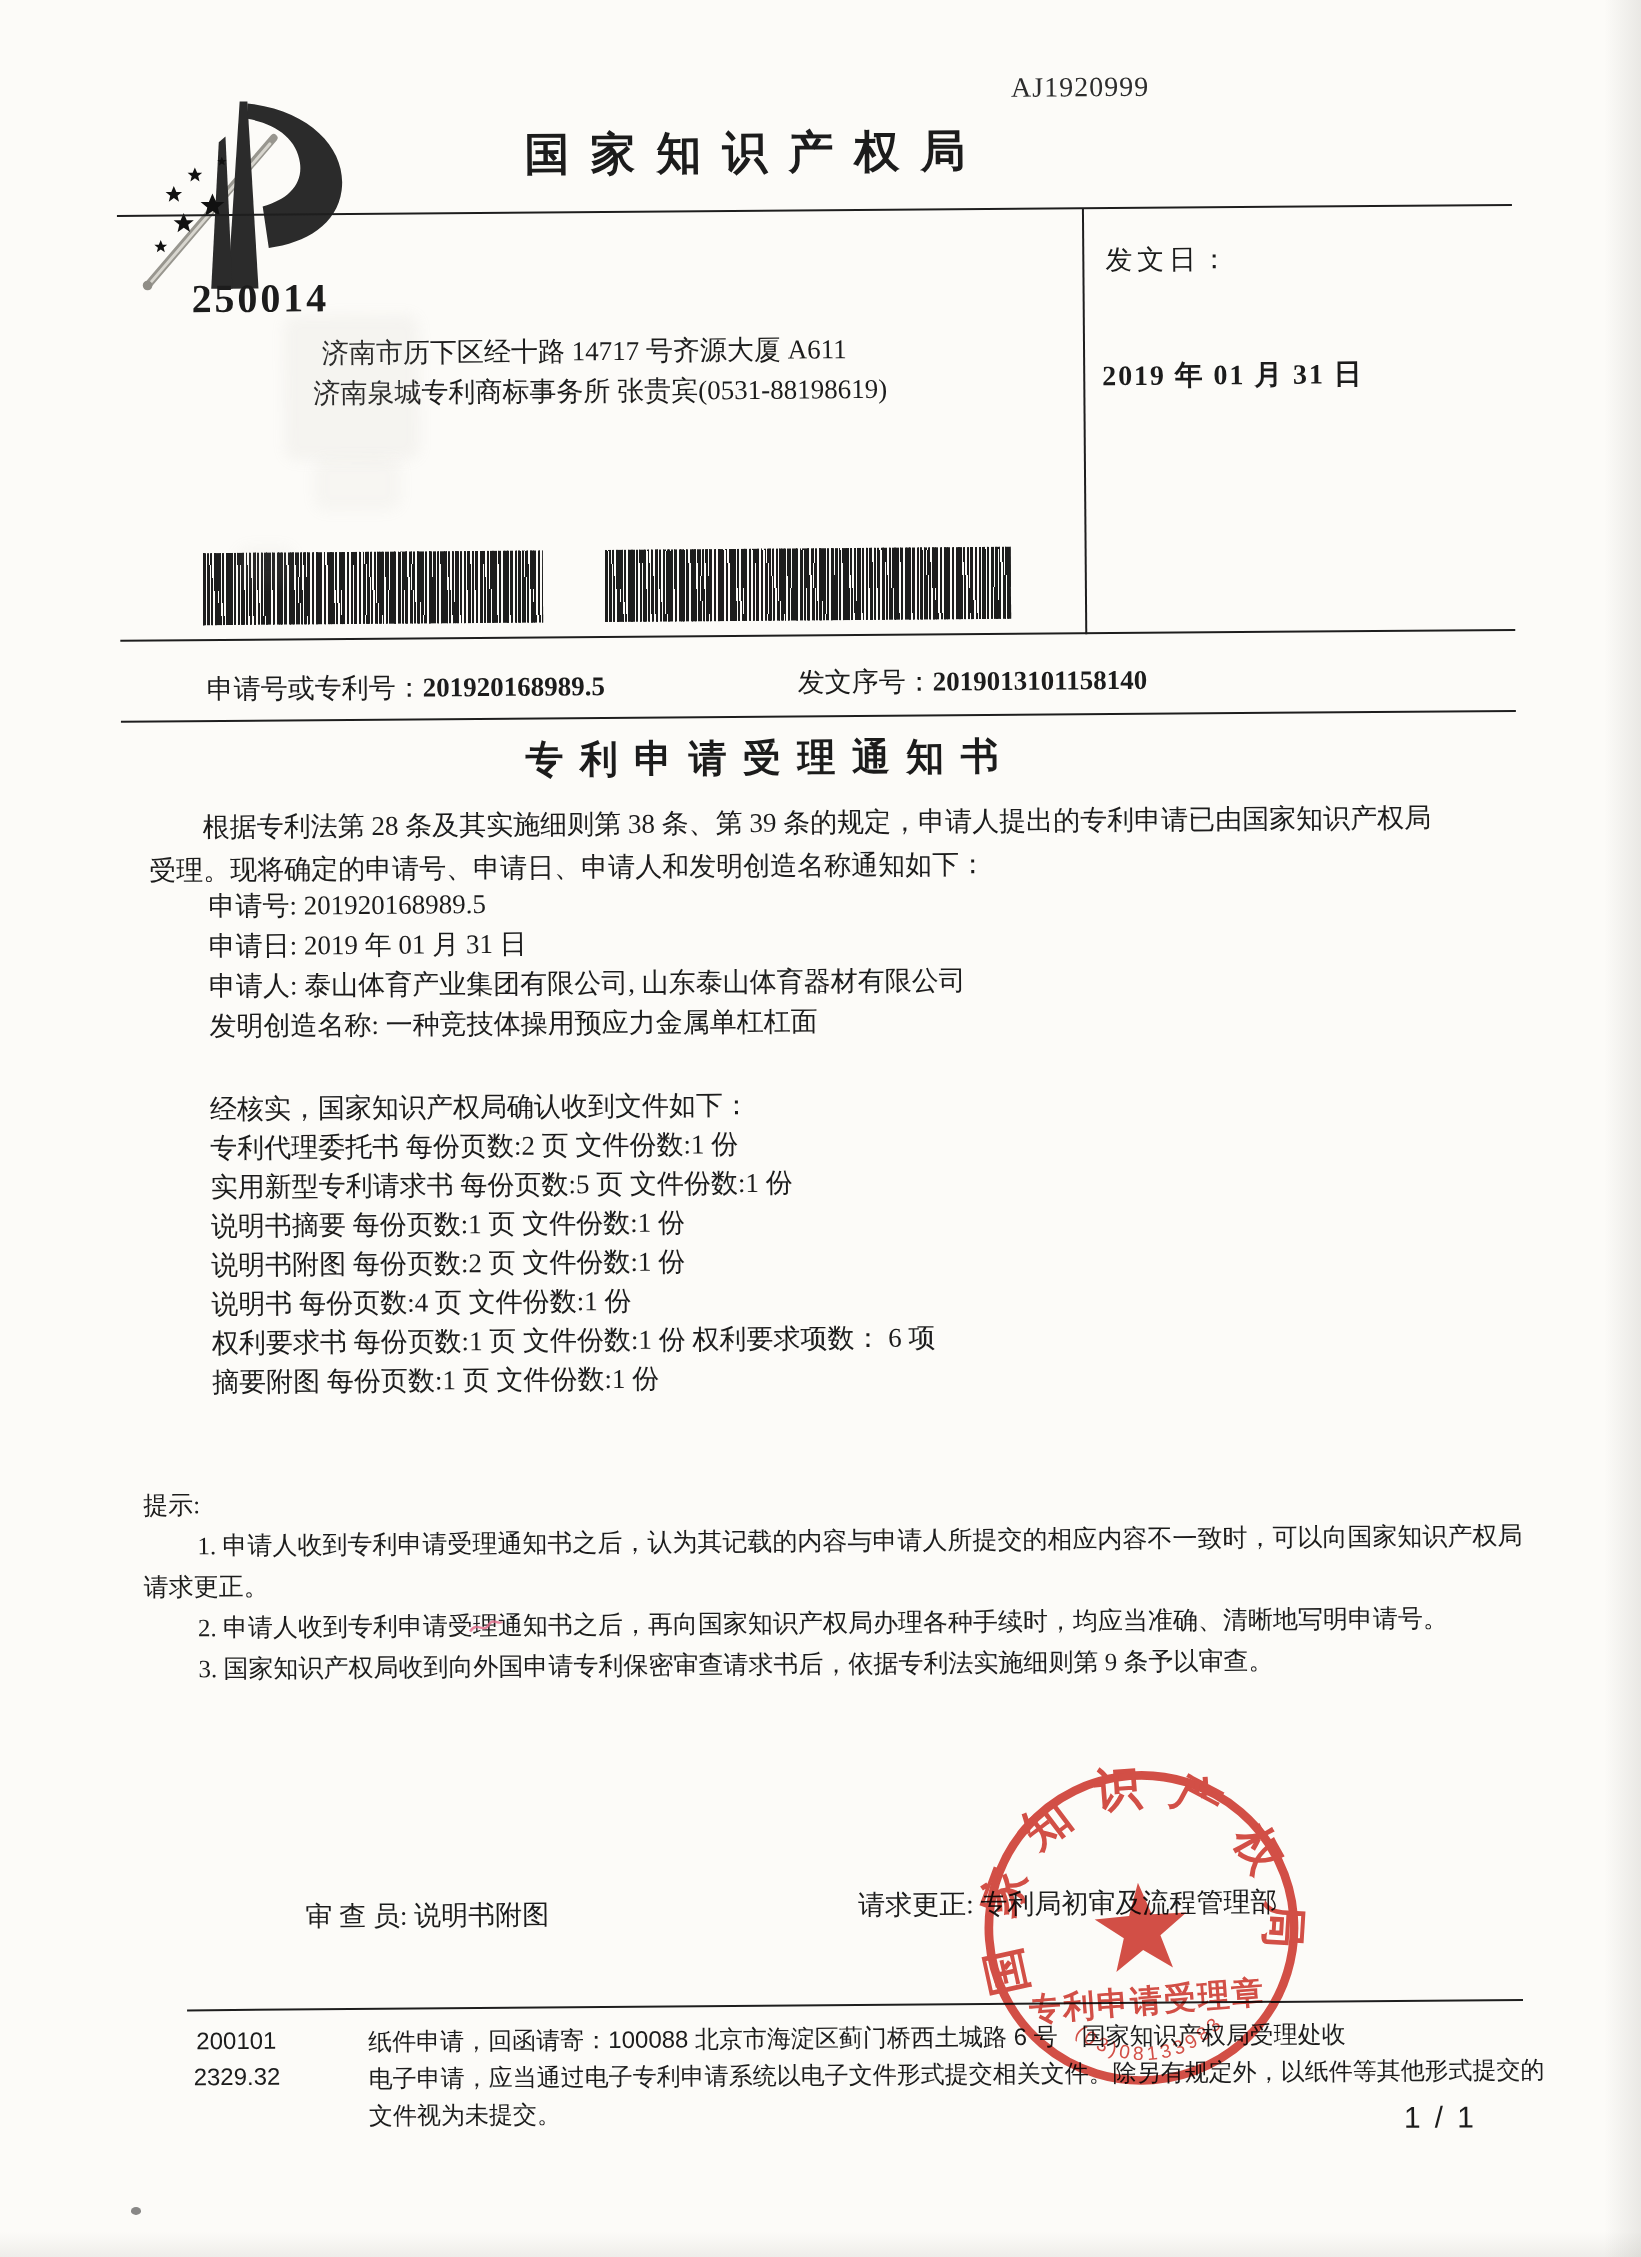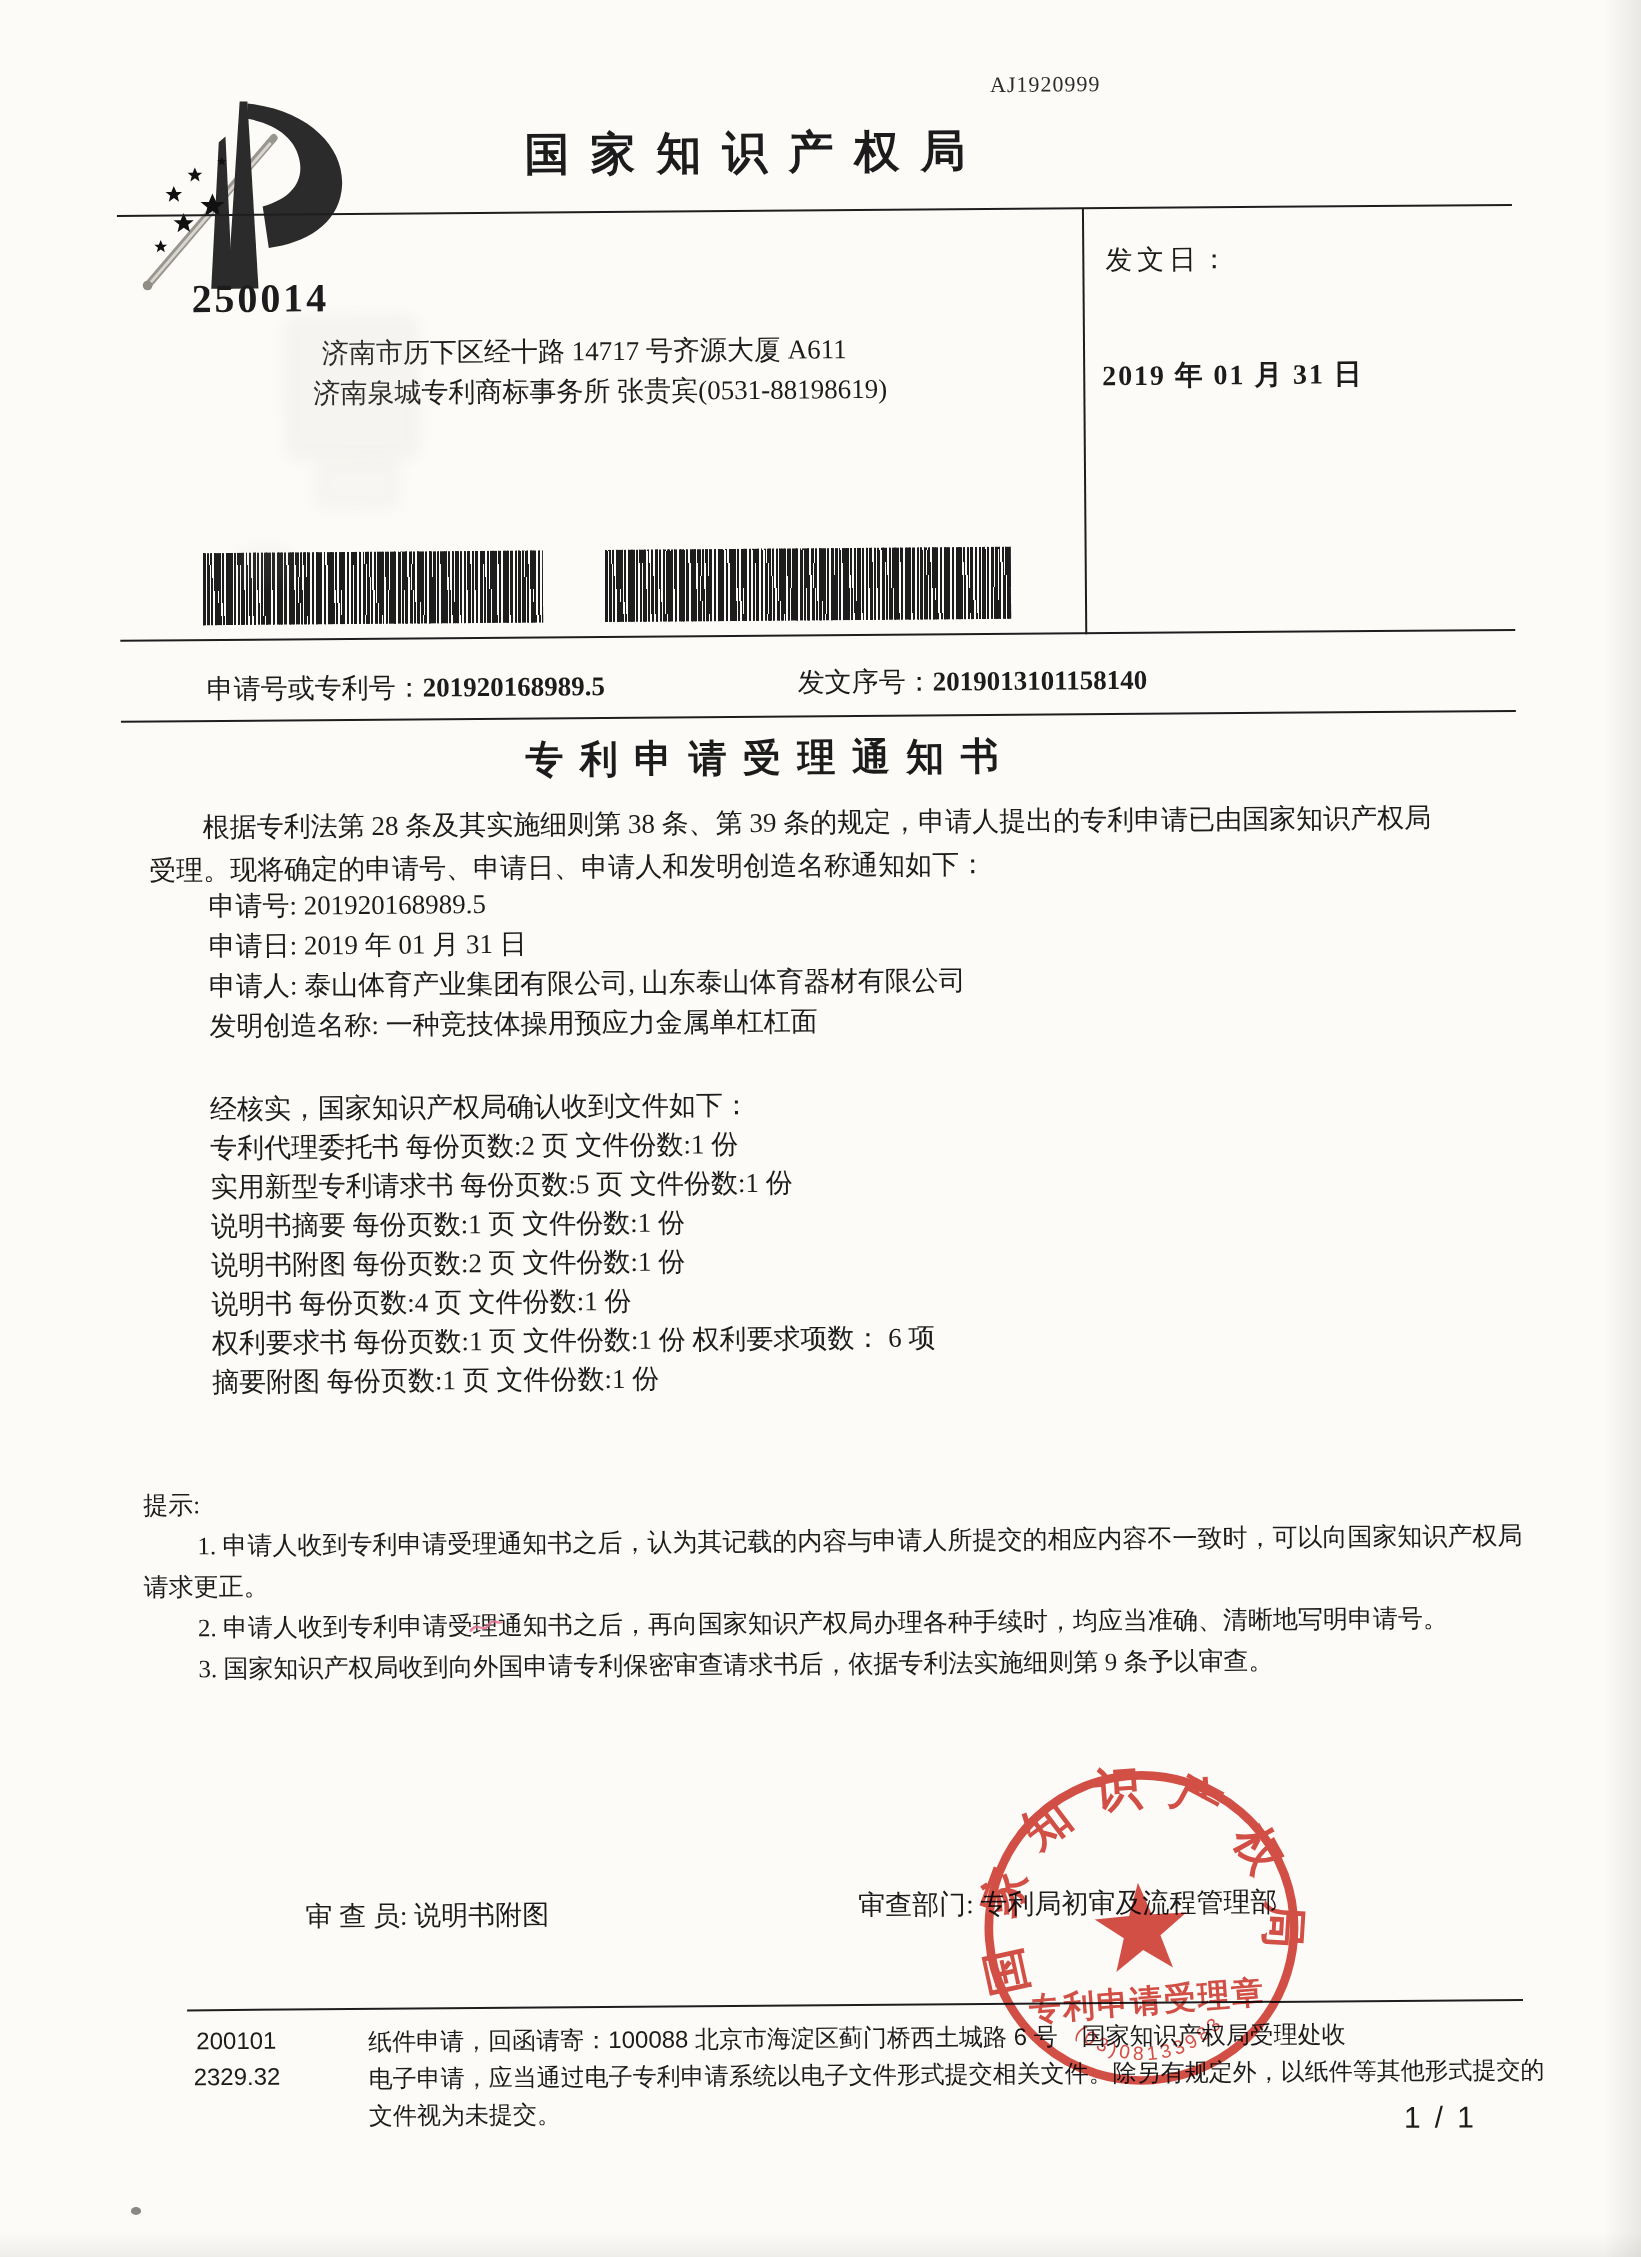--- a/index.html
+++ b/index.html
@@ -3,21 +3,21 @@
 <meta charset="utf-8">
 <style>
   html,body{margin:0;padding:0;background:#e9e8e5;}
   .page{position:relative;width:1641px;height:2257px;margin:0 auto;background:#fcfbf8;
         overflow:hidden;font-family:"Liberation Serif","DejaVu Serif",serif;color:#1c1c1c;}
   .skew{position:absolute;left:0;top:0;width:1641px;height:2257px;
         transform:rotate(-0.45deg);transform-origin:869px 1110px;}
   .abs{position:absolute;}
   .rule{position:absolute;height:1.9px;background:#1e1e1e;}
 
-  #doc-code{left:998px;top:73px;font-size:22px;letter-spacing:1px;color:#2c2c2c;}
+  #doc-code{left:1019px;top:73px;font-size:28px;letter-spacing:1px;color:#2c2c2c;}
   #logo{left:129px;top:85px;}
   #office-title{left:290px;top:122px;width:946px;text-align:center;font-size:45px;
                 font-weight:600;letter-spacing:21px;white-space:nowrap;}
   #rule-top{left:124px;top:209px;width:1395px;}
   #vline{position:absolute;left:1089px;top:210px;width:1.9px;height:426px;background:#1e1e1e;}
   #rule-mid{left:124px;top:634px;width:1395px;}
 
   #postal{left:198px;top:270px;font-size:40px;font-weight:700;letter-spacing:2.9px;}
   #addr1{left:328px;top:331px;font-size:27px;}
   #addr2{left:319px;top:371px;font-size:27px;}
@@ -155,21 +155,21 @@
       <div>1. 申请人收到专利申请受理通知书之后，认为其记载的内容与申请人所提交的相应内容不一致时，可以向国家知识产权局</div>
       <div class="flush">请求更正。</div>
       <div>2. 申请人收到专利申请受理通知书之后，再向国家知识产权局办理各种手续时，均应当准确、清晰地写明申请号。</div>
       <div>3. 国家知识产权局收到向外国申请专利保密审查请求书后，依据专利法实施细则第 9 条予以审查。</div>
     </div>
 
     <div class="abs" id="examiner">
       <span>审 查 员: </span><span>说明书附图</span>
     </div>
     <div class="abs" id="department">
-      <span>审查部门: </span><span>专利局初审及流程管理部</span>
+      <span>请求更正: </span><span>专利局初审及流程管理部</span>
     </div>
 
     <div class="rule" id="rule-footer"></div>
     <div class="abs sans" id="form-code">200101</div>
     <div class="abs sans" id="form-date">2329.32</div>
     <div class="abs sans" id="footer-lines">
       <div>纸件申请，回函请寄：100088 北京市海淀区蓟门桥西土城路 6 号　国家知识产权局受理处收</div>
       <div>电子申请，应当通过电子专利申请系统以电子文件形式提交相关文件。除另有规定外，以纸件等其他形式提交的</div>
       <div>文件视为未提交。</div>
     </div>

